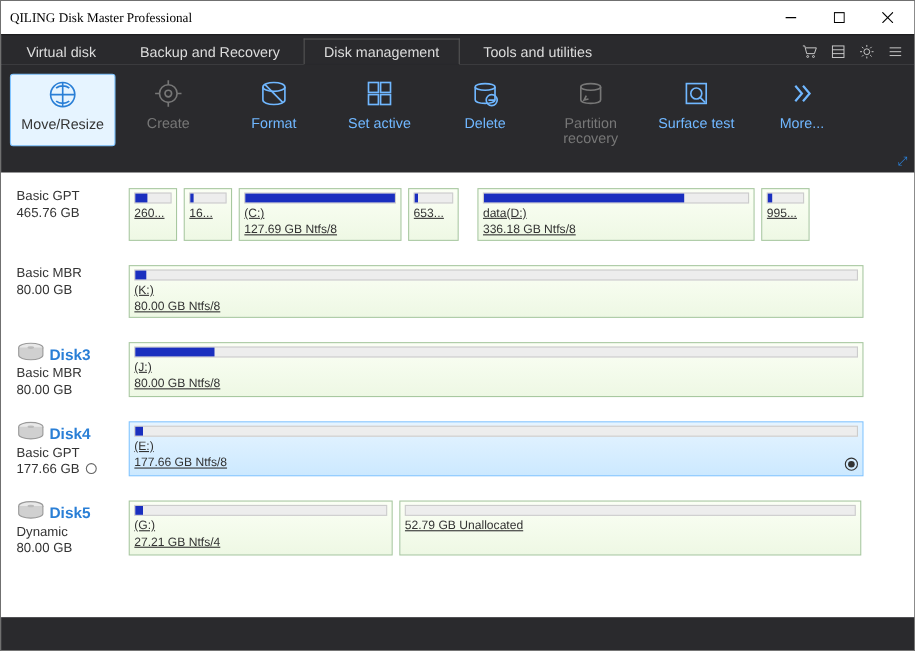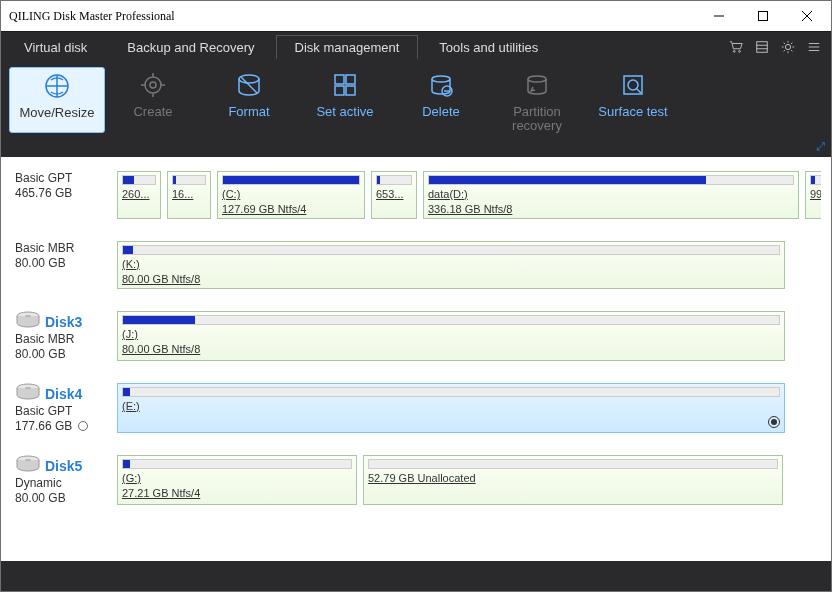--- a/index.html
+++ b/index.html
@@ -181,20 +181,28 @@
     <div class="tool">
       <span class="ticon">
           <svg viewBox="0 0 28 28" fill="none" stroke="#70b7ff" stroke-width="1.5">
             <rect x="5" y="5" width="18" height="18"></rect>
             <circle cx="14" cy="14" r="5"></circle>
             <line x1="17" y1="17" x2="22" y2="22"></line>
           </svg>
         </span>
       <span class="tlabel">Surface test</span>
     </div>
+    <div class="tool">
+      <span class="ticon">
+          <svg viewBox="0 0 28 28" fill="none" stroke="#70b7ff" stroke-width="2">
+            <path d="M8 7l6 7-6 7M15 7l6 7-6 7"></path>
+          </svg>
+        </span>
+      <span class="tlabel">More...</span>
+    </div>
     <span class="corner">⤢</span>
   </div>
 
   <div class="content">
     <div class="scroll" id="scroll">
         <div class="diskrow">
           <div class="diskhdr">
             <div class="disksub">Basic GPT</div>
             <div class="disksize">465.76 GB</div>
           </div>
@@ -211,30 +219,30 @@
                 <div class="fill" style="width:10%"></div>
               </div>
               <div class="plabel"></div>
               <div class="plabel">16...</div>
             </div>
             <div class="part" style="width: 148px;">
               <div class="bar">
                 <div class="fill" style="width:100%"></div>
               </div>
               <div class="plabel">(C:)</div>
-              <div class="plabel">127.69 GB Ntfs/4</div>
+              <div class="plabel">127.69 GB Ntfs/8</div>
             </div>
             <div class="part" style="width: 46px;">
               <div class="bar">
                 <div class="fill" style="width:10%"></div>
               </div>
               <div class="plabel"></div>
               <div class="plabel">653...</div>
             </div>
-            <div class="part" style="width: 376px;">
+            <div class="part" style="width: 252px; margin-left: 11px;">
               <div class="bar">
                 <div class="fill" style="width:76%"></div>
               </div>
               <div class="plabel">data(D:)</div>
               <div class="plabel">336.18 GB Ntfs/8</div>
             </div>
             <div class="part" style="width: 44px;">
               <div class="bar">
                 <div class="fill" style="width:12%"></div>
               </div>
@@ -293,20 +301,21 @@
             </div>
             <div class="disksub">Basic GPT</div>
             <div class="disksize">177.66 GB<span class="radio"></span></div>
           </div>
           <div class="parts">
             <div class="part sel" style="width: 668px;">
               <div class="bar">
                 <div class="fill" style="width:1%"></div>
               </div>
               <div class="plabel">(E:)</div>
+              <div class="plabel">177.66 GB Ntfs/8</div>
               <span class="radio-sel">
                 <span class="dot"></span>
               </span>
             </div>
           </div>
         </div>
         <div class="diskrow">
           <div class="diskhdr">
             <div class="diskname">
               <span class="dicon"><svg viewBox="0 0 26 18">

